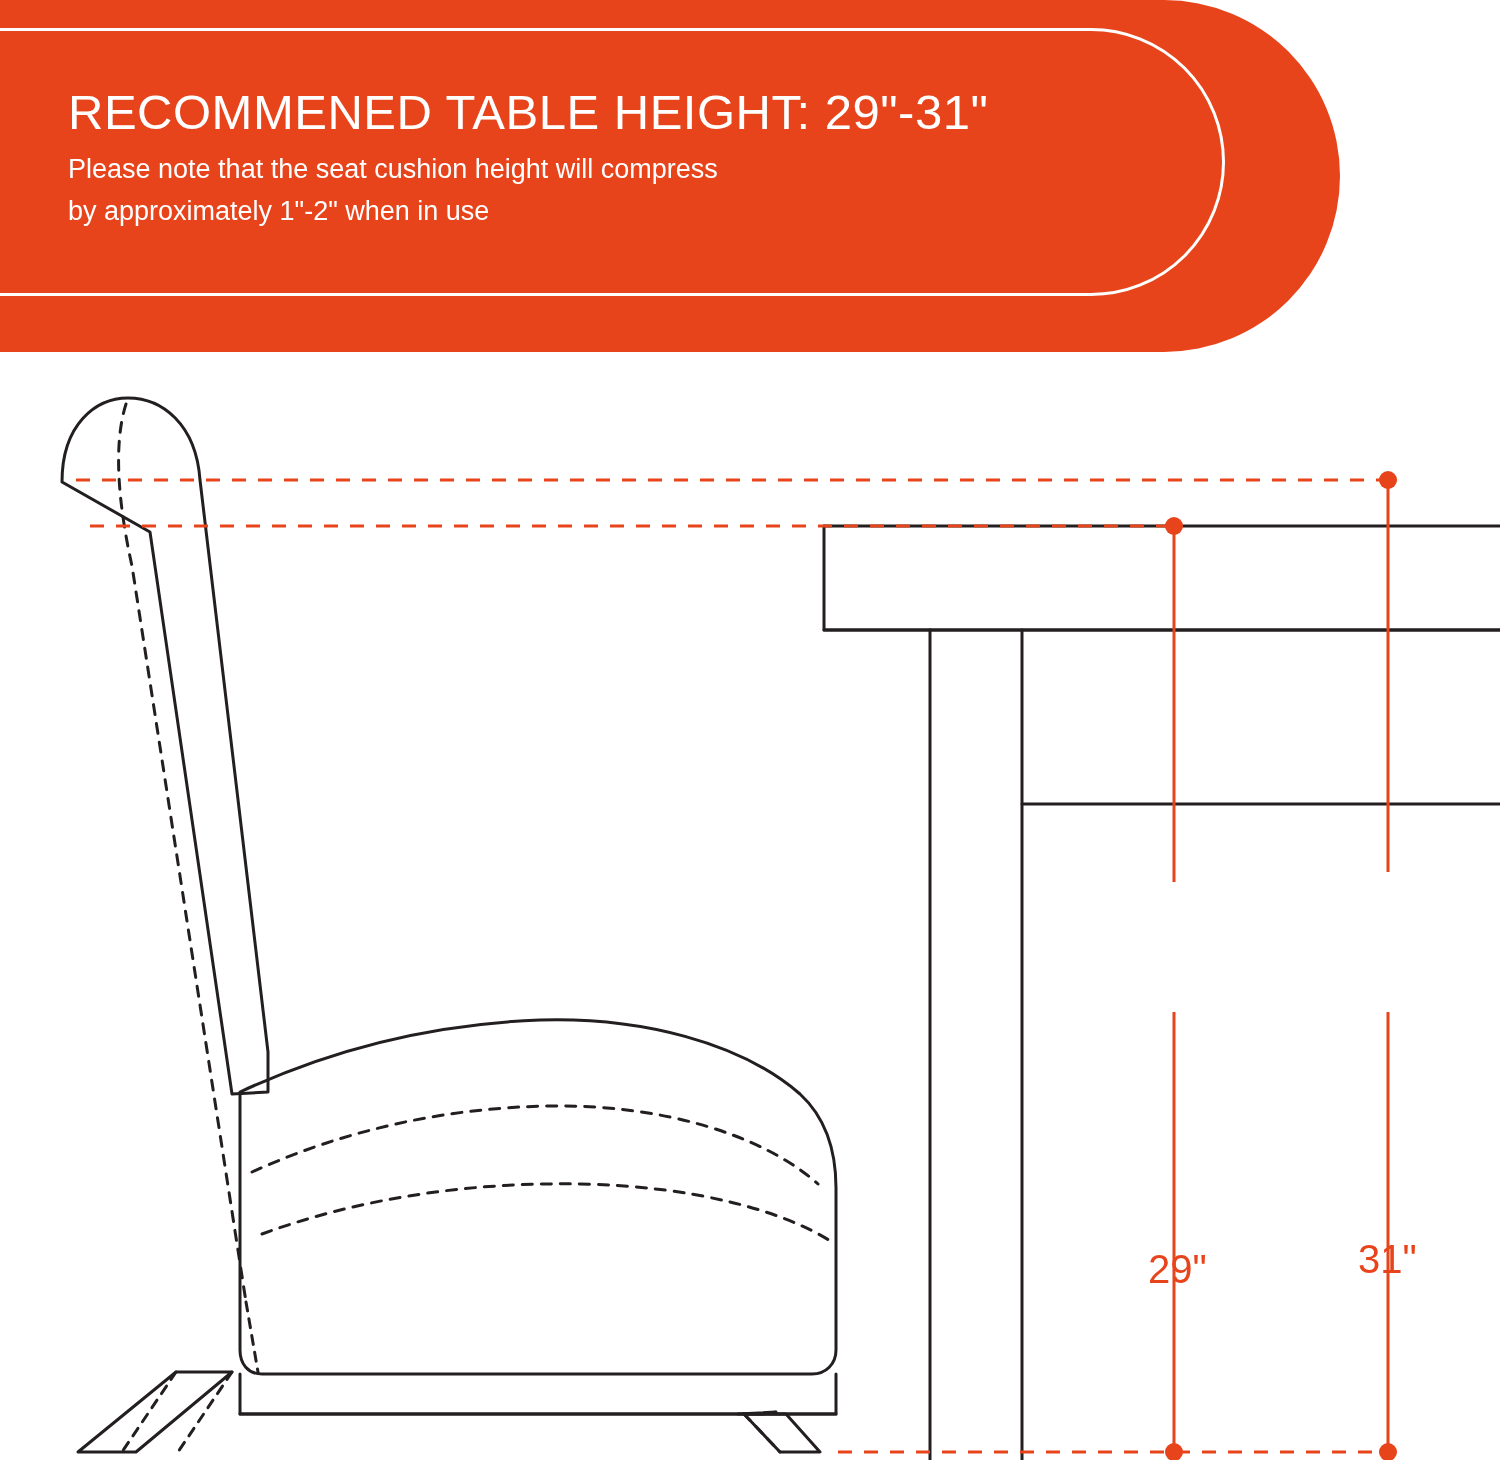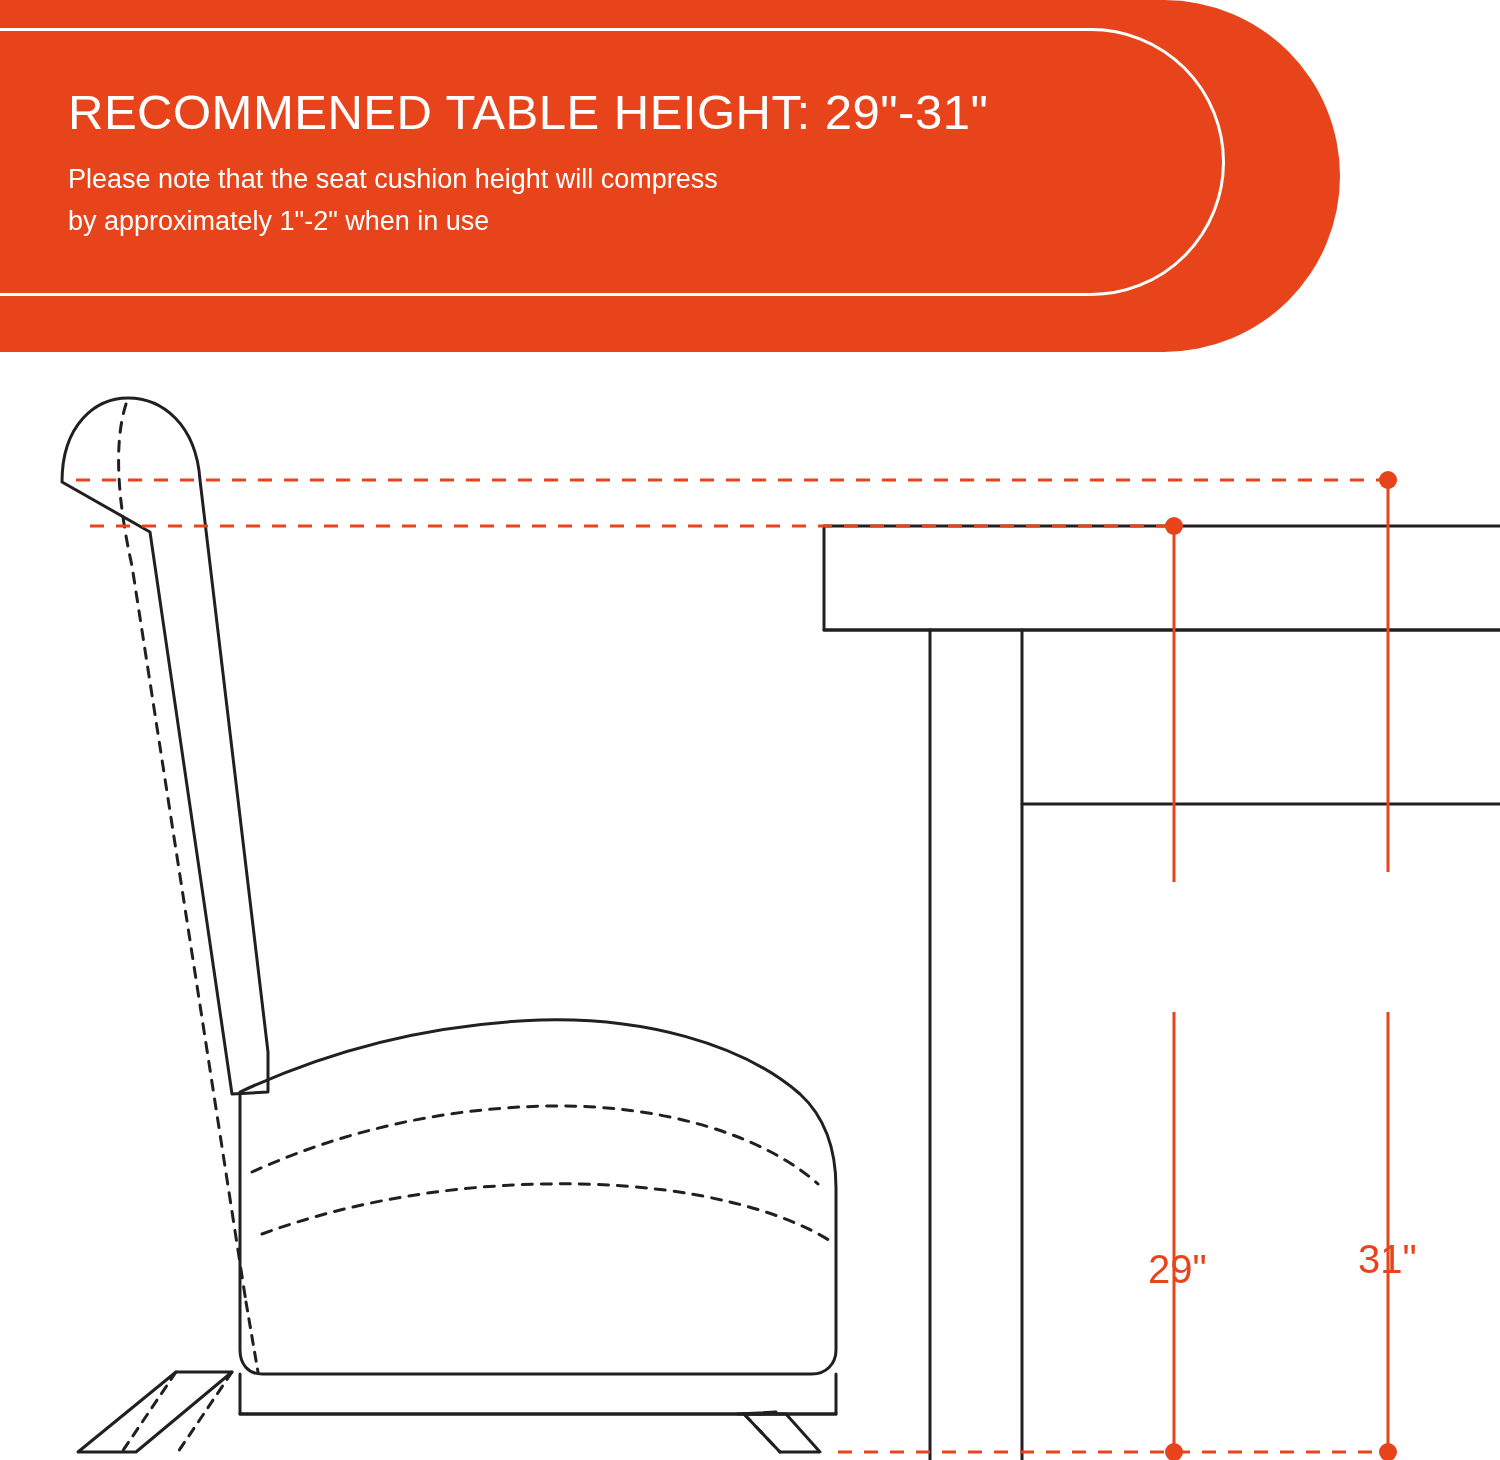--- a/index.html
+++ b/index.html
@@ -49,21 +49,21 @@
     top: 84px;
     color: #ffffff;
     font-size: 49px;
     letter-spacing: 0.5px;
     font-weight: 400;
     white-space: nowrap;
   }
   .banner-sub {
     position: absolute;
     left: 68px;
-    top: 158px;
+    top: 148px;
     color: #ffffff;
     font-size: 27px;
     line-height: 42px;
     font-weight: 400;
     white-space: pre-line;
   }
 
   
   .diagram {
     position: absolute;

